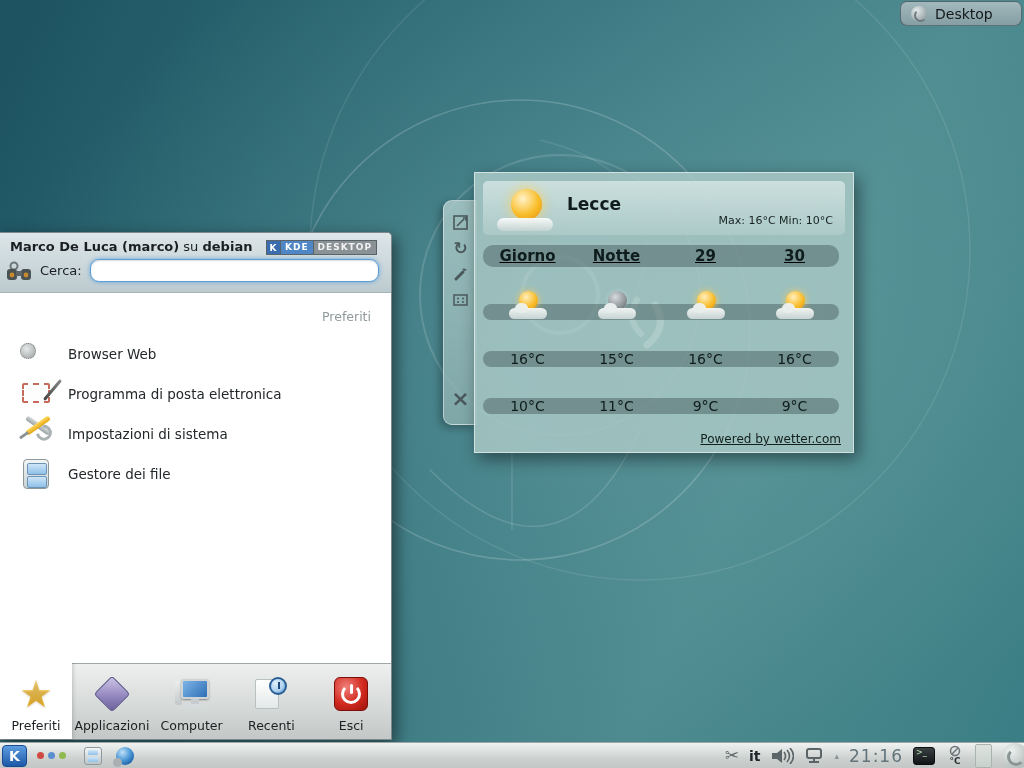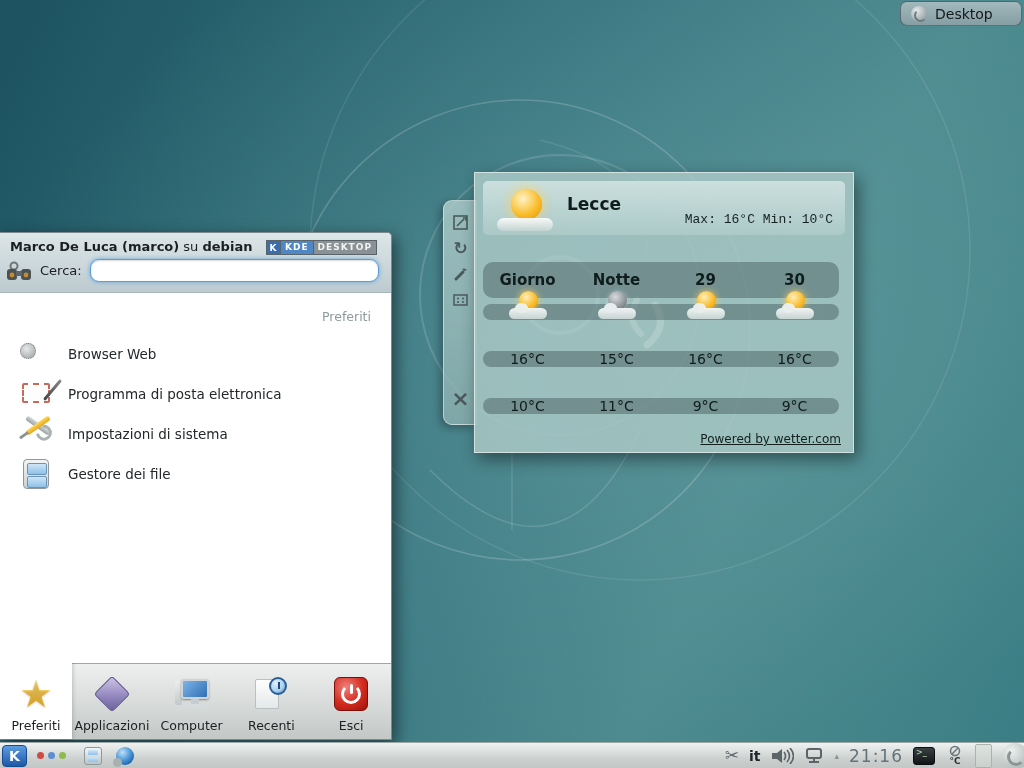--- a/index.html
+++ b/index.html
@@ -36,27 +36,27 @@
   .handle .close-x { font-size:22px; font-weight:bold; color:#4b5a5c; line-height:18px; }
 
   .weather { position:absolute; left:474px; top:172px; width:380px; height:281px;
     background:rgba(166,198,196,.88);
     border:1px solid rgba(255,255,255,.55); border-radius:0;
     box-shadow:4px 6px 16px rgba(0,0,0,.45); }
   .w-head { position:absolute; left:8px; right:8px; top:8px; height:54px;
     background:linear-gradient(rgba(216,232,230,.8), rgba(186,211,209,.5));
     border-radius:5px; }
   .w-city { position:absolute; left:84px; top:13px; font-size:17px; font-weight:bold; color:#101c1c; }
-  .w-maxmin { position:absolute; right:12px; bottom:8px; font-size:13px; color:#15221f;font-family:Liberation Mono, monospace; }
+  .w-maxmin { position:absolute; right:12px; bottom:8px; font-size:11px; color:#15221f; }
   .w-band { position:absolute; left:8px; right:14px; height:16px;
     background:rgba(72,93,95,.48); border-radius:10px;
     display:flex; }
   .w-band .cell { flex:1; display:flex; align-items:center; justify-content:center;
     font-size:14px; color:#0f1c1c; }
-  .band-cols { top:89px; height:36px; }
+  .band-cols { top:72px; height:22px;text-decoration:underline; }
   .band-cols .cell { font-weight:bold; font-size:15px; }
   .band-icons { top:131px; }
   .band-hi { top:178px; }
   .band-lo { top:225px; }
   .w-credit { position:absolute; right:12px; bottom:6px; font-size:12px; color:#13201e;
     text-decoration:underline; cursor:pointer; }
 
   .wicon { position:relative; width:40px; height:30px; top:-6px; }
   .wicon .ball { position:absolute; left:11px; top:0; width:19px; height:19px; border-radius:50%;
     background:radial-gradient(circle at 38% 32%, #ffeebc, #f9bd2b 55%, #df8f0a);

